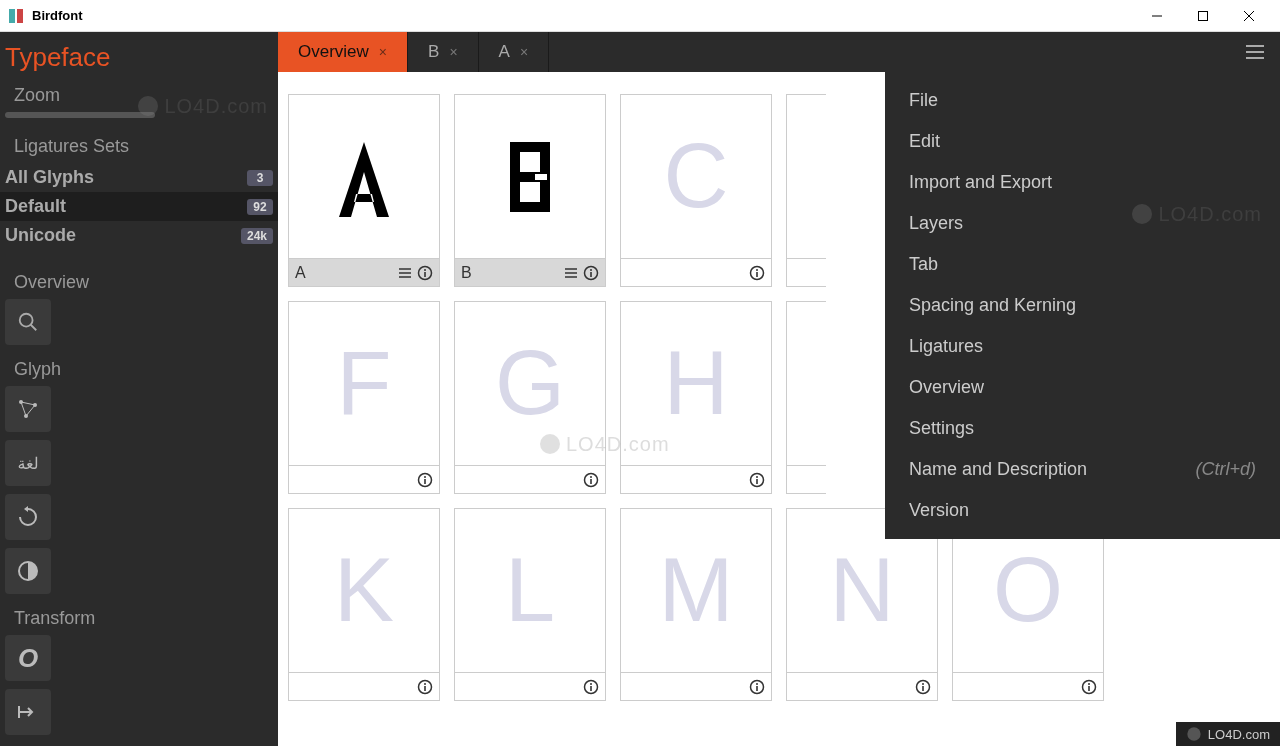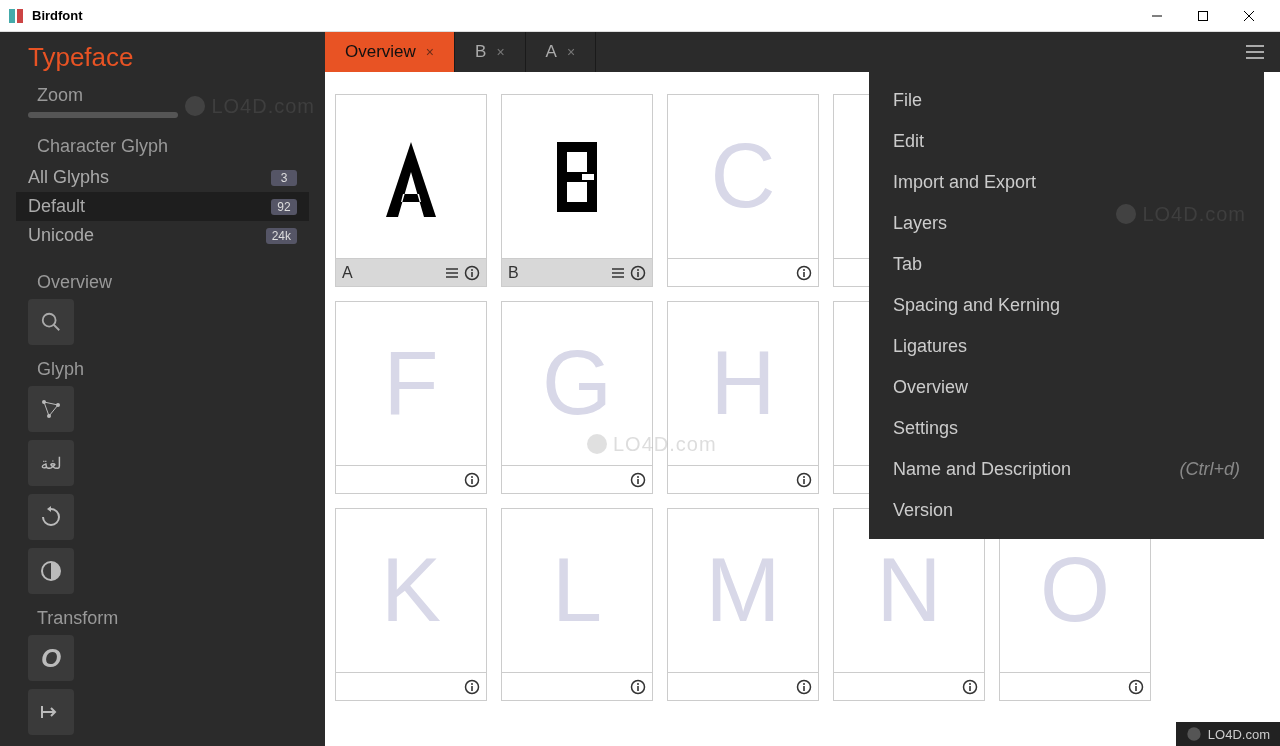--- a/index.html
+++ b/index.html
@@ -11,25 +11,25 @@
 .titlebar-icon svg { width: 16px; height: 16px; }
 .titlebar-title { font-size: 13px; color: #000; flex: 1; }
 .win-controls { display: flex; }
 .win-btn { width: 46px; height: 32px; display: flex; align-items: center; justify-content: center; cursor: pointer; }
 .win-btn svg { width: 10px; height: 10px; }
 
 
 .app { display: flex; height: 714px; }
 
 
-.sidebar { width: 325px; background: #2b2b2b; color: #aaa; padding: 10px 28px; position: relative; overflow: hidden; }
+.sidebar { width: 278px; background: #2b2b2b; color: #aaa; padding: 10px 5px; position: relative; overflow: hidden; }
 .sb-title { color: #e85324; font-size: 26px; font-weight: 500; margin-bottom: 12px; }
 .sb-section { color: #999; font-size: 18px; margin: 8px 9px 6px; }
 .zoom-track { height: 6px; background: #555; border-radius: 3px; width: 150px; margin-bottom: 18px; }
-.charset-row { display: flex; align-items: center; justify-content: space-between; font-size: 18px; padding: 4px 0; cursor: pointer; }
+.charset-row { display: flex; align-items: center; justify-content: space-between; font-size: 18px; padding: 4px 0; cursor: pointer; font-weight: bold; }
 .charset-row.sel { background: #1e1e1e; margin: 0 -12px; padding: 4px 12px; justify-content: space-between; }
 .badge { background: #556; color: #ddd; font-size: 12px; padding: 1px 6px; border-radius: 3px; min-width: 26px; text-align: center; }
 .search-btn { width: 46px; height: 46px; background: #3a3a3a; border-radius: 4px; display: flex; align-items: center; justify-content: center; margin: 6px 0 14px; cursor: pointer; }
 .search-btn svg { width: 22px; height: 22px; stroke: #aaa; fill: none; stroke-width: 2; }
 .tool-row { display: flex; gap: 8px; margin: 6px 0 14px; flex-direction: column; }
 .tool-btn { width: 46px; height: 46px; background: #3a3a3a; border-radius: 4px; display: flex; align-items: center; justify-content: center; cursor: pointer; color: #bbb; font-size: 18px; }
 .tool-btn svg { width: 24px; height: 24px; fill: #bbb; }
 
 
 .main { flex: 1; background: #fff; position: relative; }
@@ -47,21 +47,21 @@
 .glyph-cell { width: 152px; border: 1px solid #ccc; background: #fff; display: flex; flex-direction: column; }
 .glyph-body { height: 163px; display: flex; align-items: center; justify-content: center; font-size: 90px; color: #000; font-weight: 400; }
 .glyph-body.placeholder { color: #d8d8e8; font-family: Arial, sans-serif; }
 .glyph-foot { height: 28px; border-top: 1px solid #ccc; display: flex; align-items: center; justify-content: space-between; padding: 0 6px; font-size: 16px; color: #333; }
 .glyph-foot.sel { background: #d8d8d8; }
 .glyph-label { font-weight: 400; }
 .glyph-icons { display: flex; align-items: center; gap: 4px; }
 .glyph-icons svg { width: 16px; height: 16px; }
 
 
-.menu { position: absolute; top: 40px; right: 16px; width: 395px; background: #2b2b2b; color: #ccc; padding: 8px 0; z-index: 50; }
+.menu { position: absolute; top: 40px; right: 0; width: 395px; background: #2b2b2b; color: #ccc; padding: 8px 0; z-index: 50; }
 .menu-item { display: flex; justify-content: space-between; padding: 10px 24px; font-size: 18px; cursor: pointer; }
 .menu-shortcut { color: #888; font-style: italic; }
 
 
 .watermark { position: absolute; font-size: 20px; color: rgba(120,120,120,0.25); pointer-events: none; letter-spacing: 1px; font-weight: 500; display: flex; align-items: center; gap: 4px; }
 .watermark svg { width: 24px; height: 24px; opacity: 0.25; }
 </style>
 </head>
 <body>
 
@@ -92,21 +92,21 @@
       </div>
   </div>
 </div>
 
 <div class="app">
 
   <div class="sidebar">
     <div class="sb-title">Typeface</div>
     <div class="sb-section">Zoom</div>
     <div class="zoom-track"></div>
-    <div class="sb-section">Character Glyph</div>
+    <div class="sb-section">Ligatures Sets</div>
     <div class="charset-row">
       <span>All Glyphs</span>
       <span class="badge">3</span>
     </div>
     <div class="charset-row sel">
       <span>Default</span>
       <span class="badge">92</span>
     </div>
     <div class="charset-row">
       <span>Unicode</span>

